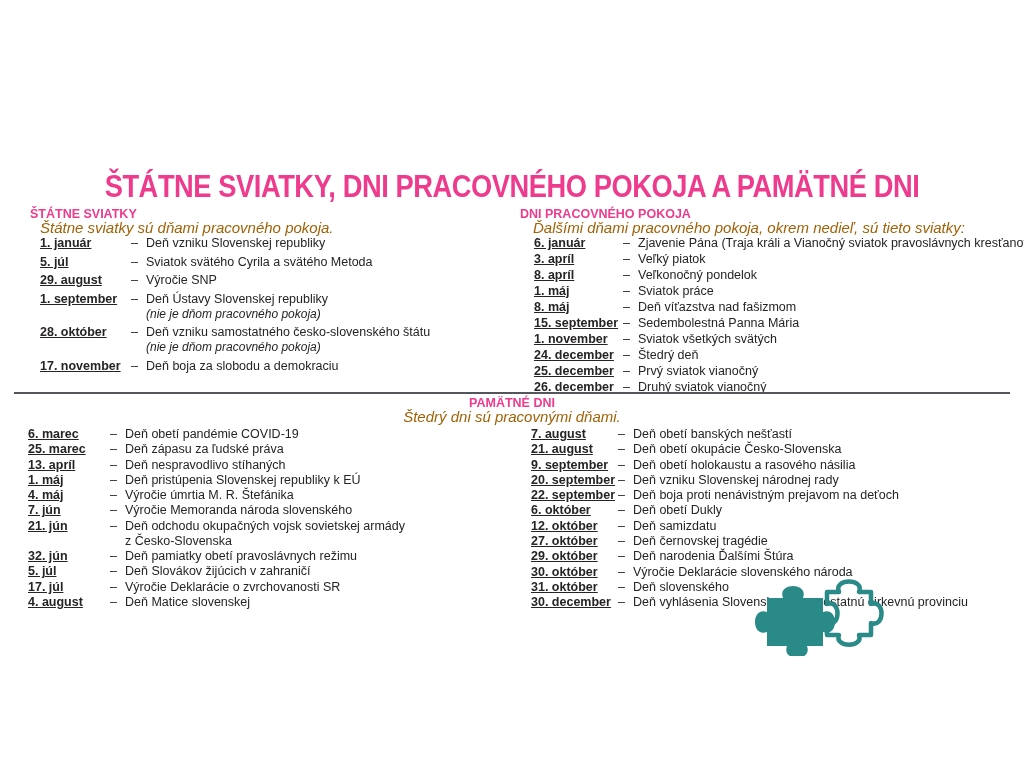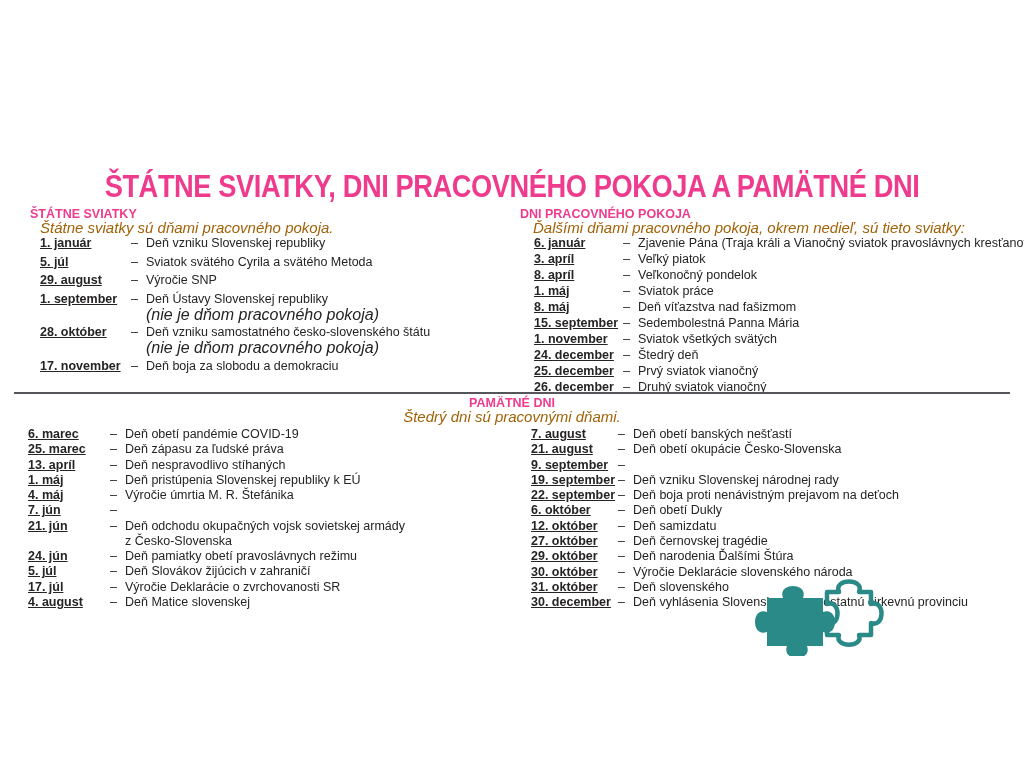--- a/index.html
+++ b/index.html
@@ -15,21 +15,21 @@
   }
   section{position:absolute;}
   .sec-heading{margin:0;font-size:12.5px;line-height:14px;font-weight:bold;color:var(--pink);}
   .subtitle{margin:0;font-size:15px;line-height:14px;font-style:italic;color:#a16207;}
   .list{margin:0;}
   .row{display:flex;align-items:flex-start;font-size:12.5px;line-height:15px;white-space:nowrap;}
   .date{flex:0 0 var(--dw,90px);font-weight:bold;text-decoration:underline;}
   .dash{flex:0 0 15px;}
   .desc-wrap{flex:1;min-width:0;}
   .desc{display:block;}
-  .note{display:block;font-style:italic;font-size:16px;}
+  .note{display:block;font-style:italic;font-size:12px;}
   .desc2{display:block;}
 
   
   .state-holidays{left:30px;top:207px;width:500px;}
   .state-holidays .subtitle{margin-left:10px;margin-bottom:1px;}
   .state-holidays .list{margin-left:10px;--dw:91px;}
   .state-holidays .row{margin-bottom:3.5px;}
 
   
   .rest-days{left:520px;top:207px;width:500px;}
@@ -265,34 +265,38 @@
         <span class="dash">–</span>
         <span class="desc-wrap">
           <span class="desc">Výročie úmrtia M. R. Štefánika</span>
 
         </span>
       </div>
 
       <div class="row">
         <span class="date">7. jún</span>
         <span class="dash">–</span>
+        <span class="desc-wrap">
+          <span class="desc">Výročie Memoranda národa slovenského</span>
+
+        </span>
       </div>
 
       <div class="row">
         <span class="date">21. jún</span>
         <span class="dash">–</span>
         <span class="desc-wrap">
           <span class="desc">Deň odchodu okupačných vojsk sovietskej armády</span>
 
           <span class="desc2">z Česko-Slovenska</span>
         </span>
       </div>
 
       <div class="row">
-        <span class="date">24. jún</span>
+        <span class="date">32. jún</span>
         <span class="dash">–</span>
         <span class="desc-wrap">
           <span class="desc">Deň pamiatky obetí pravoslávnych režimu</span>
 
         </span>
       </div>
 
       <div class="row">
         <span class="date">5. júl</span>
         <span class="dash">–</span>
@@ -337,24 +341,28 @@
         <span class="dash">–</span>
         <span class="desc-wrap">
           <span class="desc">Deň obetí okupácie Česko-Slovenska</span>
 
         </span>
       </div>
 
       <div class="row">
         <span class="date">9. september</span>
         <span class="dash">–</span>
-      </div>
-
-      <div class="row">
-        <span class="date">19. september</span>
+        <span class="desc-wrap">
+          <span class="desc">Deň obetí holokaustu a rasového násilia</span>
+
+        </span>
+      </div>
+
+      <div class="row">
+        <span class="date">20. september</span>
         <span class="dash">–</span>
         <span class="desc-wrap">
           <span class="desc">Deň vzniku Slovenskej národnej rady</span>
 
         </span>
       </div>
 
       <div class="row">
         <span class="date">22. september</span>
         <span class="dash">–</span>

